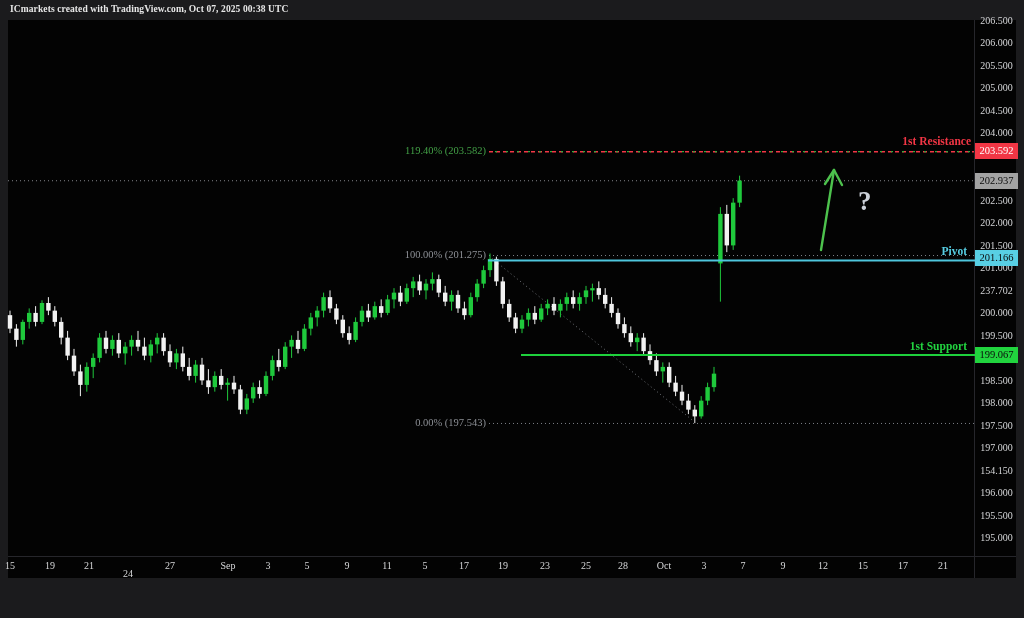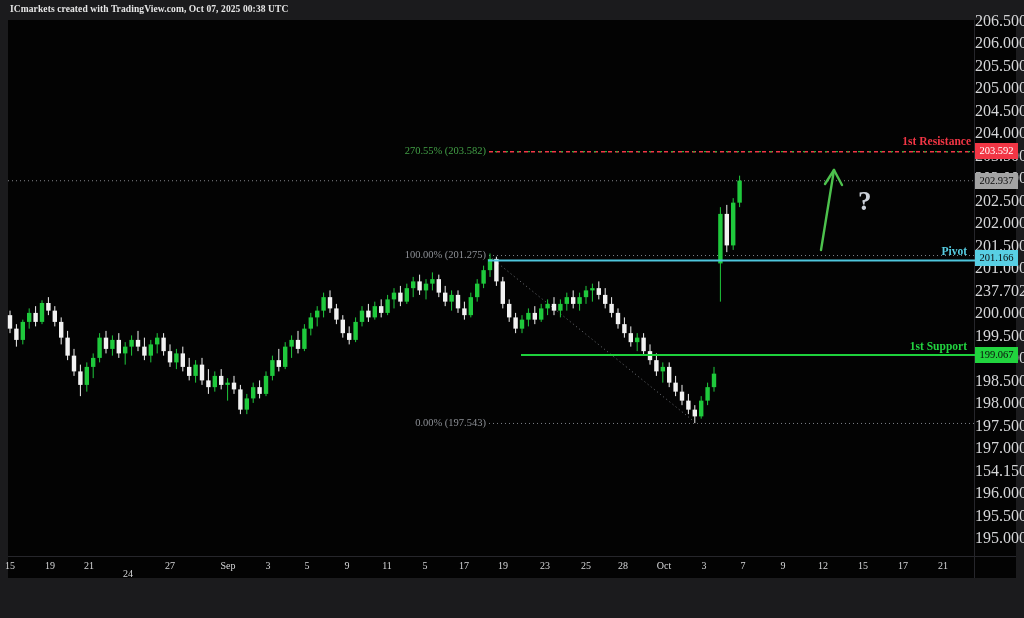--- a/index.html
+++ b/index.html
@@ -14,21 +14,21 @@
   #chart-svg{position:absolute;left:0;top:0;width:1024px;height:618px;pointer-events:none;}
   .lbl{position:absolute;white-space:nowrap;z-index:5;}
   #lbl-resistance{right:53px;top:135px;font-size:11.5px;font-weight:700;color:#f23645;}
   #lbl-pivot{right:57px;top:245px;font-size:11.5px;font-weight:700;color:#56cde2;}
   #lbl-support{right:57px;top:340px;font-size:11.5px;font-weight:700;color:#22d440;}
   #lbl-fib161{right:538px;top:145px;font-size:10.5px;color:#43a047;}
   #lbl-fib100{right:538px;top:249px;font-size:10.5px;color:#8d9096;}
   #lbl-fib0{right:538px;top:417px;font-size:10.5px;color:#8d9096;}
   #qmark{position:absolute;left:858px;top:186px;font-size:27px;font-weight:700;color:#ccd1d9;z-index:5;}
   .price-tick{position:absolute;left:975px;width:43px;height:13px;line-height:13px;
-    text-align:center;font-size:16px;color:#d6d7d9;z-index:3;}
+    text-align:center;font-size:10px;color:#d6d7d9;z-index:3;}
   .time-tick{position:absolute;top:560px;width:34px;text-align:center;font-size:10px;
     color:#d6d7d9;z-index:3;}
   .badge{position:absolute;left:975px;width:43px;height:16px;line-height:16px;
     text-align:center;font-size:10.5px;z-index:6;}
   #badge-resistance{background:#f23645;color:#ffffff;}
   #badge-last{background:#a3a3a3;color:#0c0c0c;}
   #badge-pivot{background:#58cfe4;color:#0c0c0c;}
   #badge-support{background:#21d43e;color:#0c0c0c;}
   #bottom-bar{position:absolute;left:0;top:578px;width:1024px;height:40px;background:#1b1b1d;z-index:4;}
 </style>
@@ -290,21 +290,21 @@
         <line x1="488" y1="260.4300000000001" x2="975" y2="260.4300000000001" stroke="#4fc6dd" stroke-width="2"></line>
         <line x1="521" y1="354.88499999999965" x2="975" y2="354.88499999999965" stroke="#1ed13c" stroke-width="2"></line>
       </g>
       <g stroke="#4dc24d" stroke-width="2.4" stroke-linecap="round" fill="none">
         <line x1="821" y1="250" x2="834" y2="170"></line>
         <line x1="834" y1="170" x2="825" y2="184"></line>
         <line x1="834" y1="170" x2="842" y2="185"></line>
       </g>
     </svg>
 
-  <div id="lbl-fib161" class="lbl">270.55% (203.582)</div>
+  <div id="lbl-fib161" class="lbl">119.40% (203.582)</div>
   <div id="lbl-fib100" class="lbl">100.00% (201.275)</div>
   <div id="lbl-fib0" class="lbl">0.00% (197.543)</div>
   <div id="lbl-resistance" class="lbl">1st Resistance</div>
   <div id="lbl-pivot" class="lbl">Pivot</div>
   <div id="lbl-support" class="lbl">1st Support</div>
   <div id="qmark">?</div>
 
   <div id="badge-resistance" class="badge" style="top: 143.26px;">203.592</div>
   <div id="badge-last" class="badge" style="top: 172.735px;">202.937</div>
   <div id="badge-pivot" class="badge" style="top: 250px;">201.166</div>

